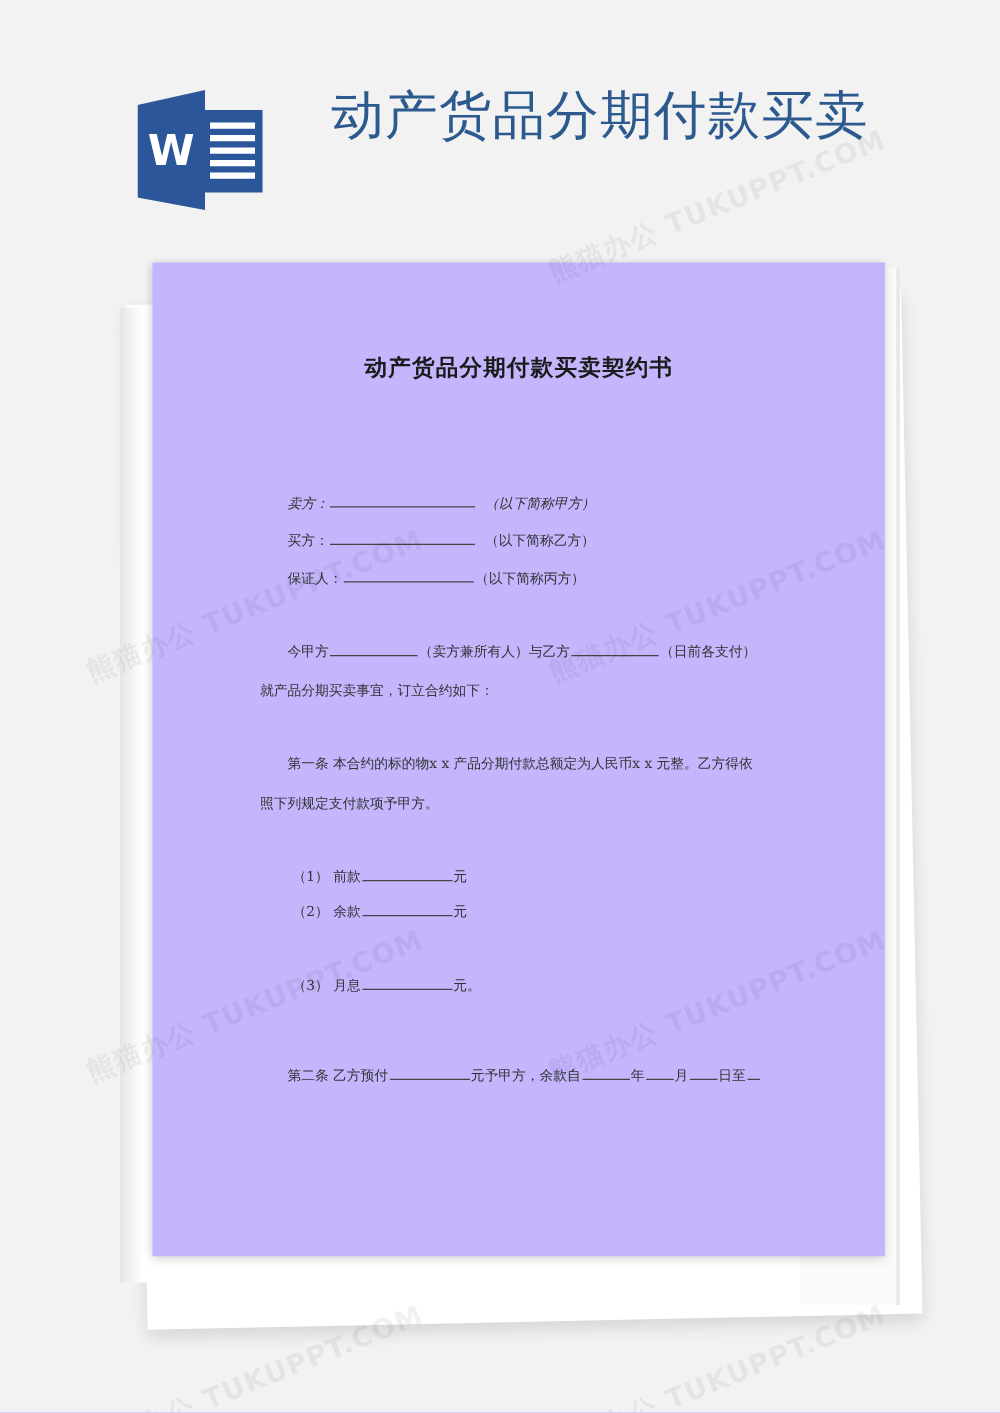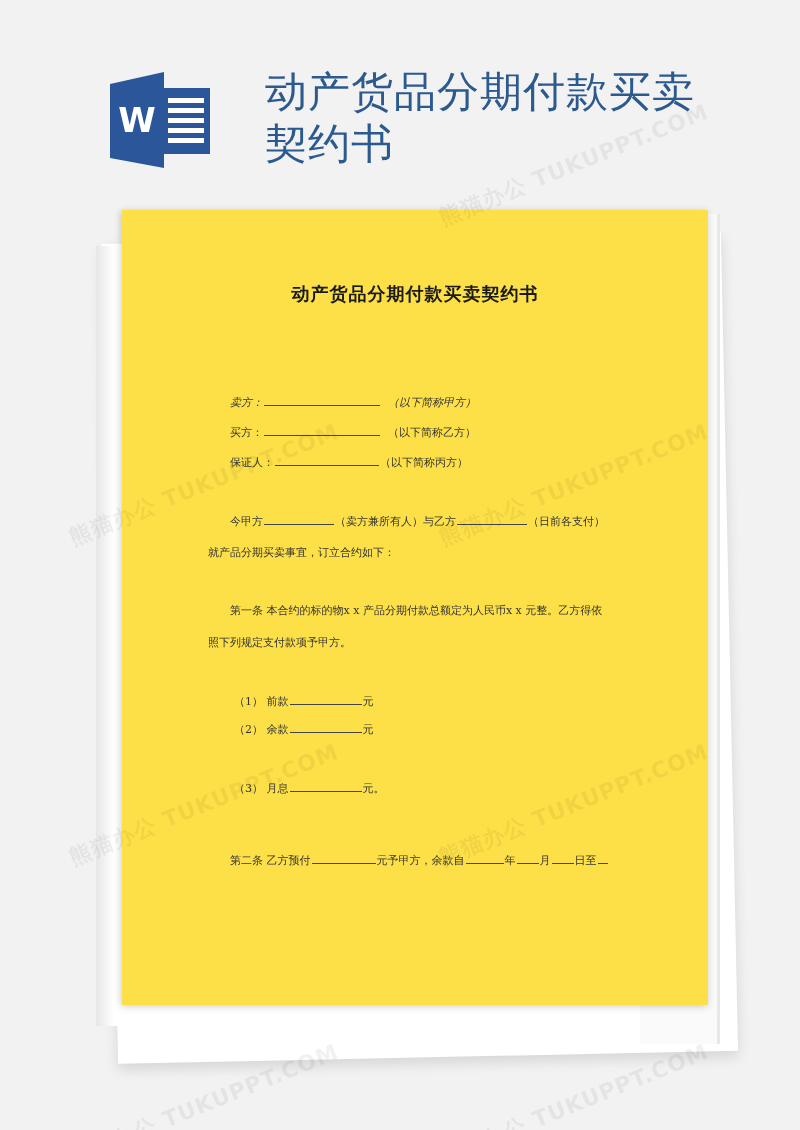--- a/index.html
+++ b/index.html
@@ -34,21 +34,21 @@
       left: 96px; top: 246px; width: 30px; height: 780px;
       background: linear-gradient(to right, #e6e6e6, #ffffff 60%);
     }
     .paper-back.p3 {
       left: 640px; top: 214px; width: 80px; height: 830px;
       background: #fafafa;
       border-right: 3px solid #e8e8e8;
     }
     .page {
       position: absolute; left: 122px; top: 210px; width: 586px; height: 795px;
-      background: #fde047;
+      background: #c4b5fd;
       box-shadow: 0 2px 8px rgba(0,0,0,0.15), -3px 0 6px rgba(0,0,0,0.06);
     }
     .doc-title {
       position: absolute; left: 0; width: 586px; top: 72px; text-align: center;
       font-family: "DejaVu Sans", "Liberation Sans", sans-serif;
       font-weight: bold; font-size: 18px; color: #1a1a1a; letter-spacing: 1px;
     }
     .txt {
       position: absolute; font-size: 11px; color: #333; white-space: nowrap;
       line-height: 14px;
@@ -77,21 +77,20 @@
         <rect x="58" y="46" width="36" height="5"></rect>
         <rect x="58" y="56" width="36" height="5"></rect>
         <rect x="58" y="66" width="36" height="5"></rect>
       </g>
       <polygon points="0,12 54,0 54,96 0,86" fill="#2b579a"></polygon>
       <text x="27" y="60" text-anchor="middle" font-family="DejaVu Sans, sans-serif" font-size="34" font-weight="bold" fill="#ffffff">W</text>
     </svg>
   </div>
   <div class="banner-title">
     <div>动产货品分期付款买卖</div>
-    <div>契约书</div>
   </div>
 </div>
 
 <div class="paper-back p1"></div>
 <div class="paper-back p3"></div>
 <div class="paper-back p2"></div>
 
 <div class="page">
   <div class="doc-title">动产货品分期付款买卖契约书</div>
 

